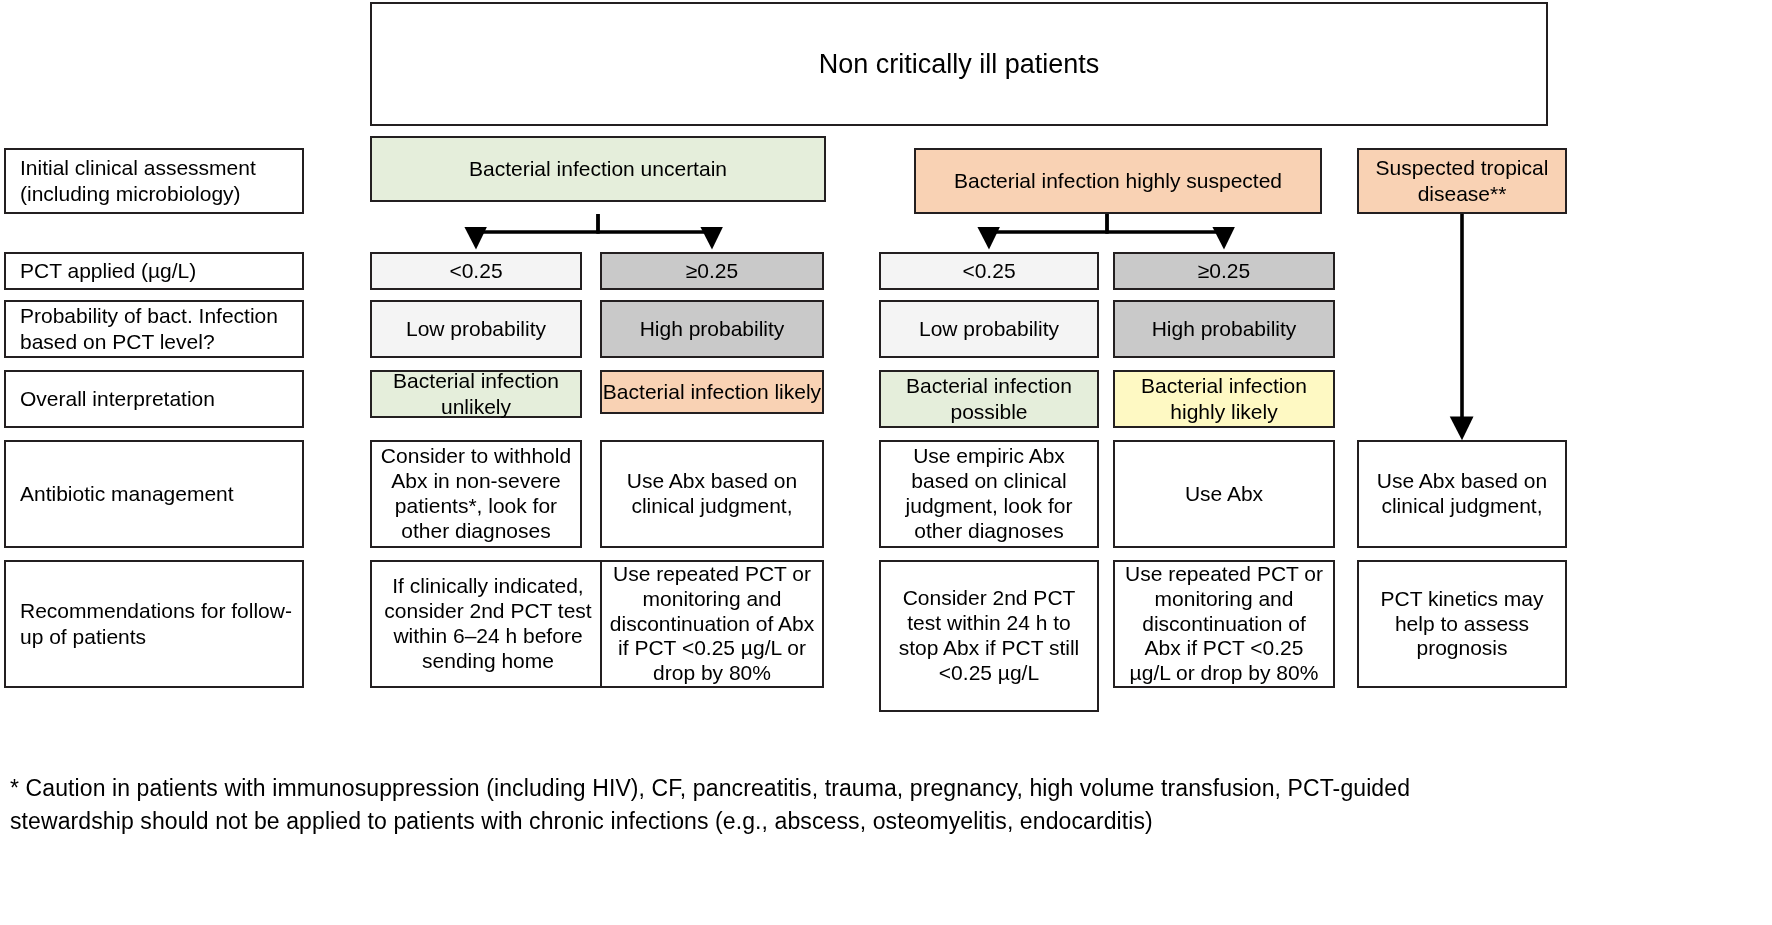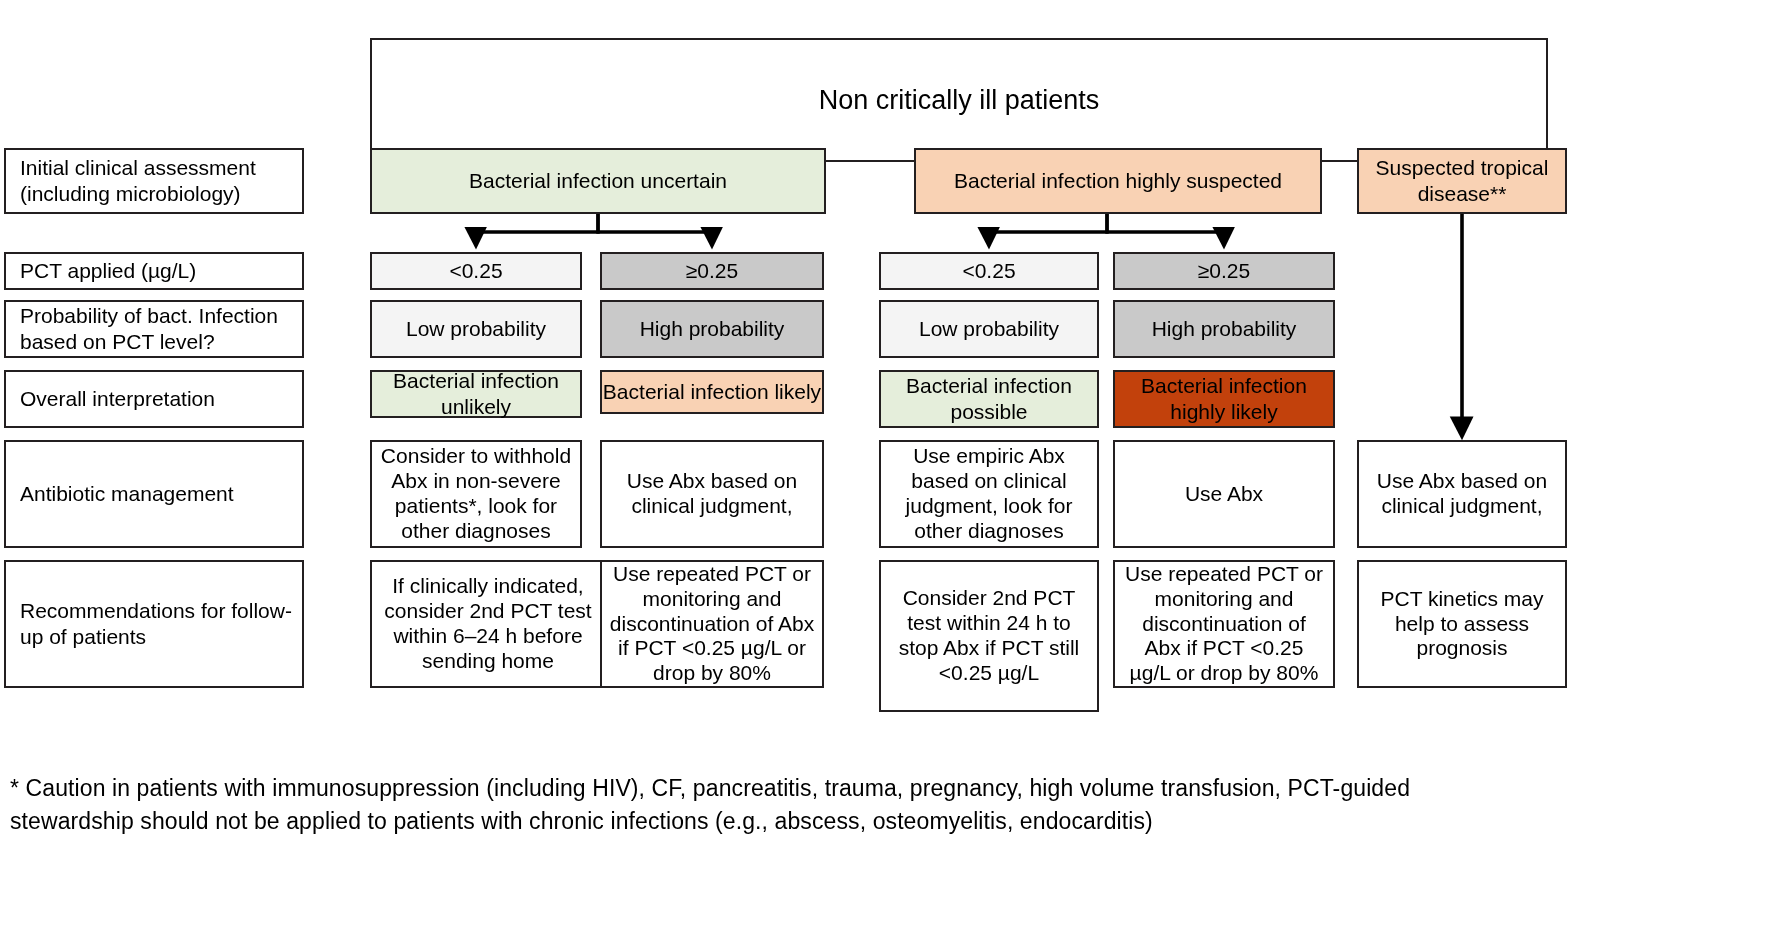--- a/index.html
+++ b/index.html
@@ -29,21 +29,21 @@
     text-align:left;
     padding-left:14px;
     font-size:21px;
   }
   .box.tight{line-height:1.18;}
 
   
   .fill-white{background:#ffffff;}
   .fill-green{background:#e5eedb;}
   .fill-peach{background:#f9d2b4;}
-  .fill-orange{background:#c2410c;}
+  .fill-orange{background:#fef9c3;}
   .fill-greyl{background:#f4f4f4;}
   .fill-grey{background:#c9c9c9;}
 
   
   #header-box{font-size:27px;}
 
   
   .connectors{position:absolute;left:0;top:0;width:1772px;height:925px;pointer-events:none;}
 
   
@@ -56,35 +56,35 @@
     line-height:1.42;
     letter-spacing:.1px;
   }
   .footnotes p{margin:0;}
 </style>
 </head>
 <body>
 
 <div class="canvas">
 
-  <div class="box fill-white" id="header-box" style="left:370px;top:2px;width:1178px;height:124px;margin-top:36px;">Non critically ill patients</div>
+  <div class="box fill-white" id="header-box" style="left:370px;top:2px;width:1178px;height:124px;">Non critically ill patients</div>
 
   <div class="box left-label fill-white" style="left:4px;top:148px;width:300px;height:66px;">Initial clinical assessment (including microbiology)</div>
 
   <div class="box left-label fill-white" style="left:4px;top:252px;width:300px;height:38px;">PCT applied (µg/L)</div>
 
   <div class="box left-label fill-white" style="left:4px;top:300px;width:300px;height:58px;">Probability of bact. Infection based on PCT level?</div>
 
   <div class="box left-label fill-white" style="left:4px;top:370px;width:300px;height:58px;">Overall interpretation</div>
 
   <div class="box left-label fill-white" style="left:4px;top:440px;width:300px;height:108px;">Antibiotic management</div>
 
   <div class="box left-label fill-white" style="left:4px;top:560px;width:300px;height:128px;">Recommendations for follow-up of patients</div>
 
-  <div class="box fill-green" style="left:370px;top:148px;width:456px;height:66px;">Bacterial infection uncertain</div>
+  <div class="box fill-green" style="left:370px;top:136px;width:456px;height:66px;">Bacterial infection uncertain</div>
 
   <div class="box fill-peach" style="left:914px;top:148px;width:408px;height:66px;">Bacterial infection highly suspected</div>
 
   <div class="box fill-peach" style="left:1357px;top:148px;width:210px;height:66px;">Suspected tropical disease**</div>
 
   <div class="box fill-greyl" style="left:370px;top:252px;width:212px;height:38px;">&lt;0.25</div>
 
   <div class="box fill-grey" style="left:600px;top:252px;width:224px;height:38px;">≥0.25</div>
 
   <div class="box fill-greyl" style="left:879px;top:252px;width:220px;height:38px;">&lt;0.25</div>

